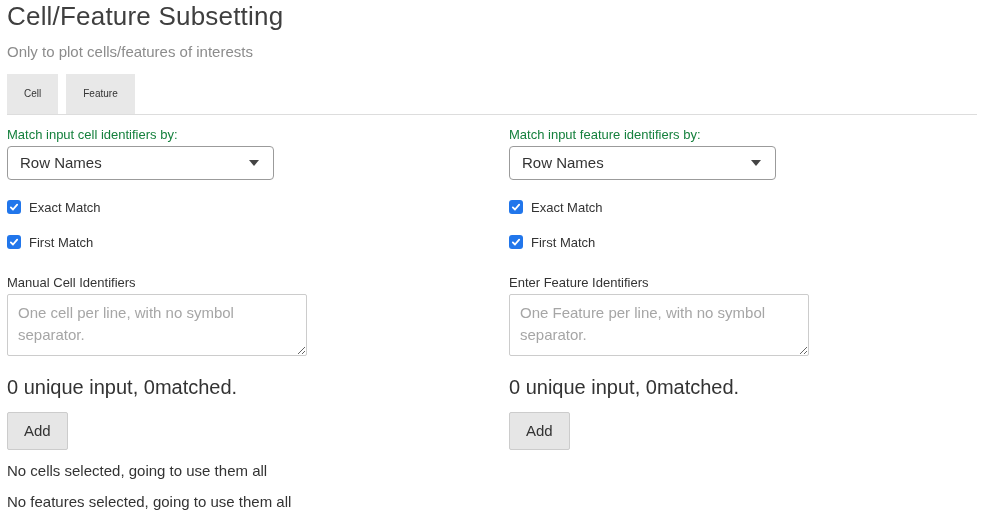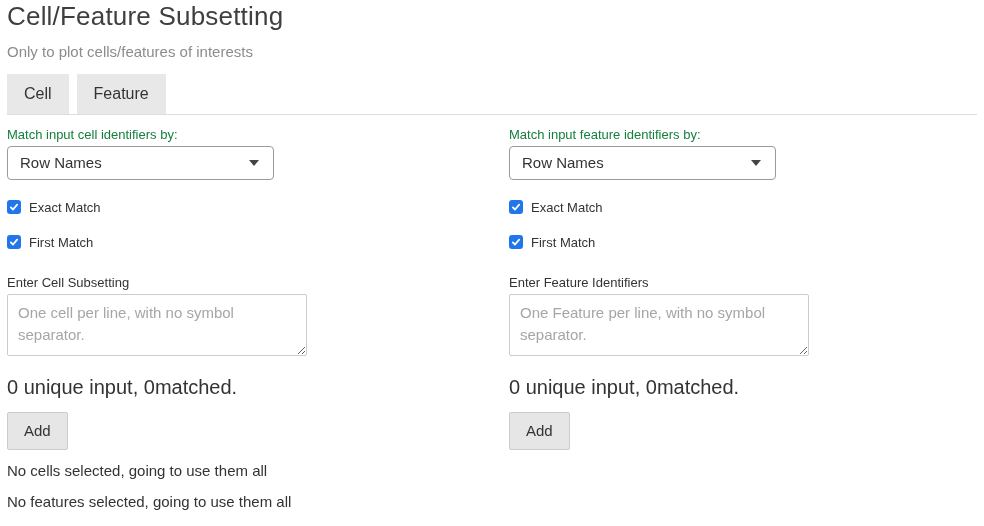--- a/index.html
+++ b/index.html
@@ -35,21 +35,21 @@
     align-items: flex-end;
     border-bottom: 1px solid #dddddd;
     height: 41px;
     width: 970px;
   }
   .tab {
     height: 40px;
     padding: 0 17px;
     display: flex;
     align-items: center;
-    font-size: 16px;
+    font-size: 10px;
     color: #333333;
     background: #e8e8e8;
     margin-right: 8px;
     cursor: pointer;
     white-space: nowrap;
   }
   .tab.active {
     background: #ffffff;
     border: 1px solid #dddddd;
     border-bottom: none;
@@ -170,21 +170,21 @@
 
       <div class="checkbox-row">
         <span class="checkbox">
           <svg width="10" height="10" viewBox="0 0 12 12">
               <path d="M2.2 6.5 L4.8 9 L9.8 3.2" stroke="#ffffff" stroke-width="2.2" fill="none" stroke-linecap="round" stroke-linejoin="round"></path>
             </svg>
         </span>
         <span class="checkbox-label">First Match</span>
       </div>
 
-      <div class="textarea-label">Enter Cell Subsetting</div>
+      <div class="textarea-label">Manual Cell Identifiers</div>
       <textarea class="id-input" placeholder="One cell per line, with no symbol separator." style=""></textarea>
 
       <div class="match-status">0 unique input, 0matched.</div>
 
       <button class="add-btn">Add</button>
 
       <div class="footnote">No cells selected, going to use them all</div>
       <div class="footnote">No features selected, going to use them all</div>
     </div>
 

